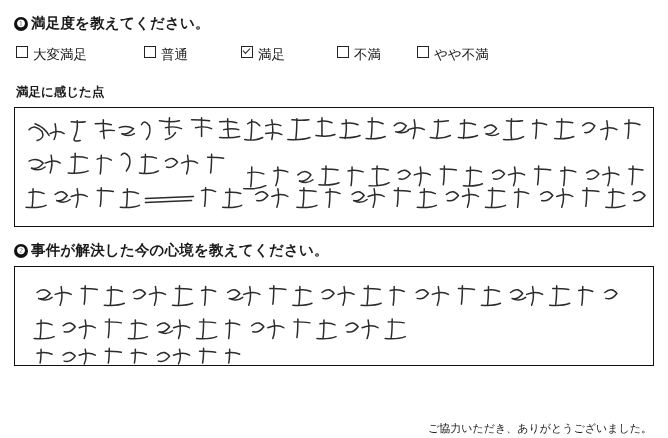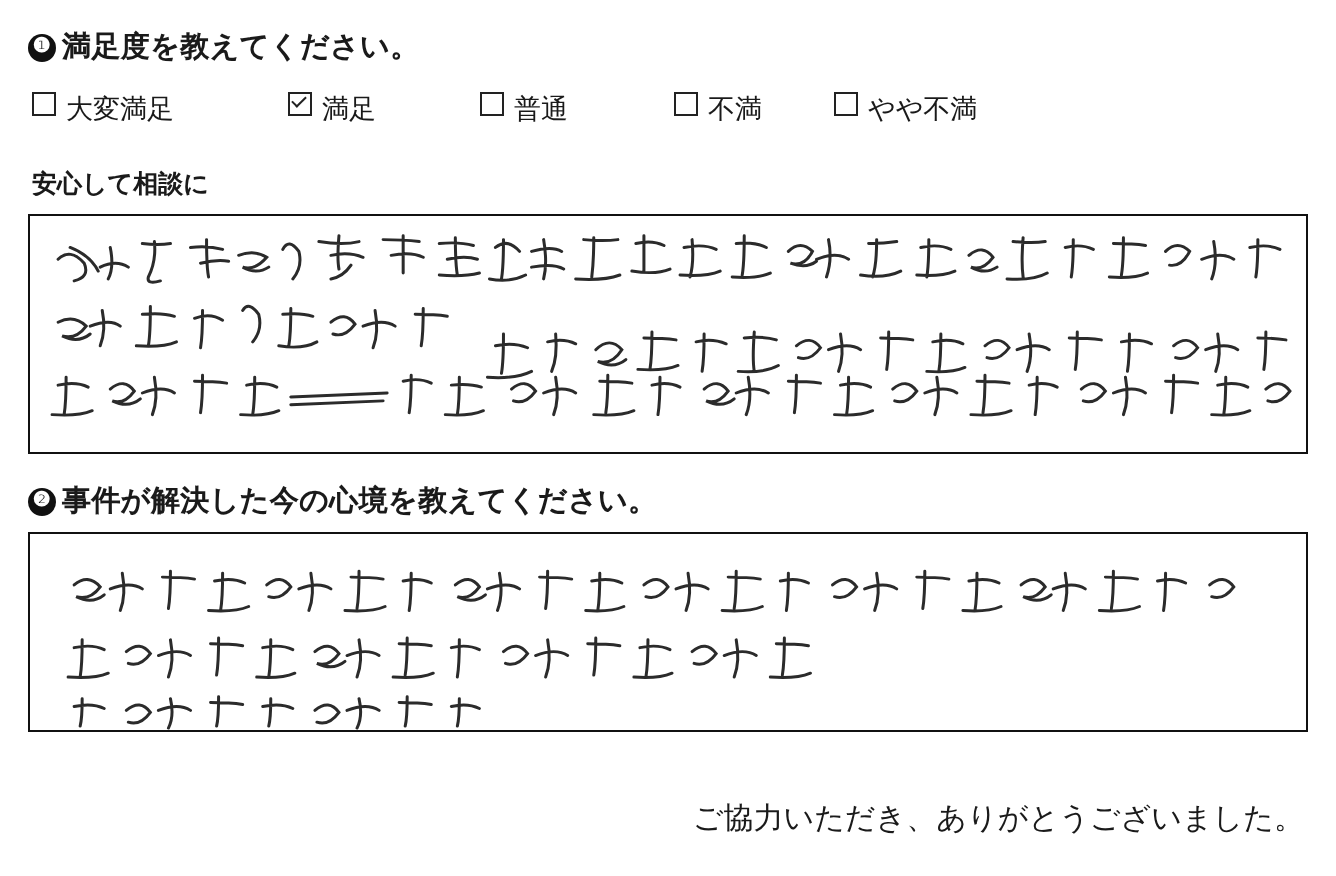--- a/index.html
+++ b/index.html
@@ -104,22 +104,22 @@
     position: absolute;
     left: 0;
     top: 0;
     width: 100%;
     height: 100%;
     pointer-events: none;
   }
   .footer {
     position: absolute;
     right: 16px;
-    bottom: 19px;
-    font-size: 15px;
+    bottom: 2px;
+    font-size: 11px;
   }
   .sr {
     position: absolute;
     width: 1px;
     height: 1px;
     overflow: hidden;
     clip: rect(0 0 0 0);
     white-space: nowrap;
   }
 </style>
@@ -131,39 +131,39 @@
   <div class="q-line q1">
     <span class="q-num">❶</span>
     <span>満足度を教えてください。</span>
   </div>
 
   <div class="choices">
     <label class="choice c0">
       <span class="box"></span>
       <span>大変満足</span>
     </label>
+    <label class="choice c2">
+      <span class="box"></span>
+      <span>普通</span>
+    </label>
     <label class="choice c1">
       <span class="box checked"></span>
       <span>満足</span>
     </label>
-    <label class="choice c2">
-      <span class="box"></span>
-      <span>普通</span>
-    </label>
     <label class="choice c4">
       <span class="box"></span>
       <span>不満</span>
     </label>
     <label class="choice c3">
       <span class="box"></span>
       <span>やや不満</span>
     </label>
   </div>
 
-  <div class="sub-label">安心して相談に</div>
+  <div class="sub-label">満足に感じた点</div>
 
   <div class="answer-box box1">
     <svg class="hw" viewBox="0 0 636 120" preserveAspectRatio="none">
       <g stroke="#2b2b2b" stroke-width="1.5" fill="none" stroke-linecap="round">
 
         <path d="M14 22 q6 -6 13 2 q3 7 -5 9 M20 16 q10 4 14 12"></path>
         <path d="M40 16 q2 10 -1 16 M35 26 q8 -4 14 0"></path>
         <path d="M56 14 q8 1 14 0 M62 13 q1 10 -3 18 q-1 4 6 2"></path>
         <path d="M80 16 q9 -1 16 1 M85 24 q8 -2 14 -1 M88 12 q0 14 1 19"></path>
         <path d="M104 20 q8 -3 14 1 q-6 7 -12 5 q7 4 13 0"></path>

